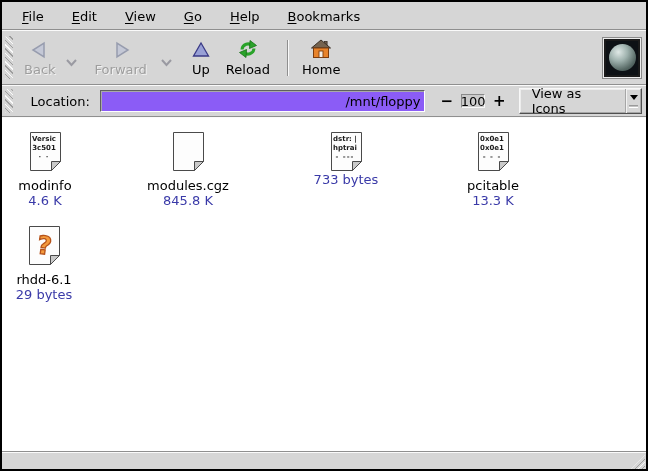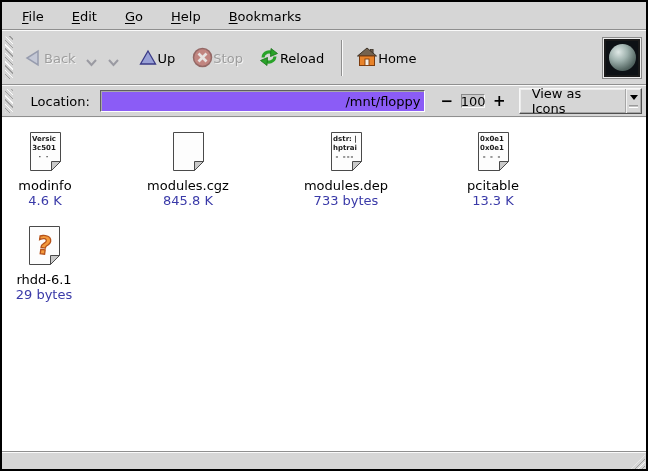--- a/index.html
+++ b/index.html
@@ -19,21 +19,21 @@
   .menubar { height:27px; display:flex; align-items:center; padding-left:6px; background:#d6d6d6; }
   .menu-item { padding:4px 14px 3px; cursor:default; }
   .menu-item u { text-underline-offset:2px; }
 
   
   .toolbar { height:53px; display:flex; align-items:center; background:#d6d6d6; }
   .handle {
     width:8px; height:80%; margin-left:3px; border-radius:2px;
     background:repeating-linear-gradient(45deg,#fafafa 0 1px,#d6d6d6 1px 3px,#9d9d9d 3px 4px,#d6d6d6 4px 6px);
   }
-  .tbtn { display:flex; flex-direction:row; align-items:center; padding:2px 4px;justify-content:space-between; }
+  .tbtn { display:flex; flex-direction:column; align-items:center; padding:2px 4px;justify-content:space-between; }
   .tbtn .ticon { height:22px; display:flex; align-items:center; justify-content:center; }
   .tbtn .tlabel { margin-top:2px; line-height:14px; }
   .tbtn.disabled .tlabel { color:#9e9e9e; text-shadow:1px 1px 0 #f2f2f2; }
   .chev { align-self:center; margin-top:10px; }
   .spacer { flex:1; }
 
   .throbber {
     width:36px; height:38px; margin-right:6px;
     background:#0d1115; border:2px solid #1a1a1a;
     box-shadow:0 0 0 1px #ececec, 0 0 0 2px #8a8a8a;
@@ -103,20 +103,21 @@
     background:repeating-linear-gradient(135deg,#f8f8f8 0 1px,#d6d6d6 1px 3px,#9d9d9d 3px 4px,#d6d6d6 4px 5px);
     clip-path:polygon(100% 0, 100% 100%, 0 100%);
   }
 </style>
 </head>
 <body>
 
 <div class="menubar">
   <div class="menu-item"><u>F</u>ile</div>
   <div class="menu-item"><u>E</u>dit</div>
+  <div class="menu-item"><u>V</u>iew</div>
   <div class="menu-item"><u>G</u>o</div>
   <div class="menu-item"><u>H</u>elp</div>
   <div class="menu-item"><u>B</u>ookmarks</div>
 </div>
 <div class="groove"></div>
 
 <div class="toolbar">
   <div class="handle"></div>
 
   <div class="tbtn disabled" style="margin-left:7px">
@@ -126,45 +127,43 @@
         </svg>
     </div>
     <div class="tlabel">Back</div>
   </div>
   <div class="chev" style="margin-left:5px">
     <svg width="13" height="9">
         <polyline points="2,2 6.5,7 11,2" fill="none" stroke="#9a9aa2" stroke-width="2"></polyline>
       </svg>
   </div>
 
+  <div class="tbtn disabled" style="margin-left:13px">
+    <div class="ticon">
+      <svg width="20" height="20">
+          <polygon points="6,3 6,17 17,10" fill="#c4c8d6" stroke="#979cae" stroke-width="1.5"></polygon>
+        </svg>
+    </div>
+    <div class="tlabel">Forward</div>
+  </div>
   <div class="chev" style="margin-left:9px">
     <svg width="13" height="9">
         <polyline points="2,2 6.5,7 11,2" fill="none" stroke="#9a9aa2" stroke-width="2"></polyline>
       </svg>
   </div>
 
   <div class="tbtn" style="margin-left:14px">
     <div class="ticon">
       <svg width="20" height="20">
           <polygon points="10,3 17.5,16 2.5,16" fill="#98a0d6" stroke="#3a3a86" stroke-width="1.3"></polygon>
         </svg>
     </div>
     <div class="tlabel">Up</div>
   </div>
 
-  <div class="tbtn disabled" style="margin-left:9px">
-    <div class="ticon" style="opacity:.75">
-      <svg width="21" height="21">
-        <circle cx="10.5" cy="10.5" r="9" fill="#bb6a64" stroke="#7e4440" stroke-width="1.5"></circle>
-        <line x1="6.5" y1="6.5" x2="14.5" y2="14.5" stroke="#ede6e4" stroke-width="2.6"></line>
-        <line x1="14.5" y1="6.5" x2="6.5" y2="14.5" stroke="#ede6e4" stroke-width="2.6"></line>
-      </svg>
-    </div>
-    <div class="tlabel">Stop</div>
-  </div>
 
   <div class="tbtn" style="margin-left:7px">
     <div class="ticon">
       <svg width="22" height="21">
         <path d="M5 10.5 A 6 6 0 0 1 15.5 7" fill="none" stroke="#2aa32a" stroke-width="3"></path>
         <polygon points="13,1.5 19.5,6.5 12.5,9.5" fill="#2aa32a" stroke="#177117" stroke-width="0.8"></polygon>
         <path d="M17 9.5 A 6 6 0 0 1 6.5 13" fill="none" stroke="#2aa32a" stroke-width="3"></path>
         <polygon points="9,18.5 2.5,13.5 9.5,10.5" fill="#2aa32a" stroke="#177117" stroke-width="0.8"></polygon>
       </svg>
     </div>
@@ -236,21 +235,20 @@
   </div>
 
   <div class="file-item" style="left:294px; top:13px">
     <div class="icon-wrap">
       <svg width="33" height="41">
         <path d="M1.5 1.5 H31.5 V30.5 L22.5 39.5 H1.5 Z" fill="#fdfdfd" stroke="#4a4a4a"></path>
         <path d="M31.5 30.5 H22.5 V39.5 Z" fill="#c9c9c9" stroke="#4a4a4a"></path>
       </svg>
       <div class="preview"><div>dstr: |</div><div>hptrai</div><div class="dash">- ---</div></div>
     </div>
-    <div class="fname">modules.dep</div>
     <div class="fsize">733 bytes</div>
   </div>
 
   <div class="file-item" style="left:441px; top:13px">
     <div class="icon-wrap">
       <svg width="33" height="41">
         <path d="M1.5 1.5 H31.5 V30.5 L22.5 39.5 H1.5 Z" fill="#fdfdfd" stroke="#4a4a4a"></path>
         <path d="M31.5 30.5 H22.5 V39.5 Z" fill="#c9c9c9" stroke="#4a4a4a"></path>
       </svg>
       <div class="preview"><div>0x0e1</div><div>0x0e1</div><div class="dash">- - -</div></div>

